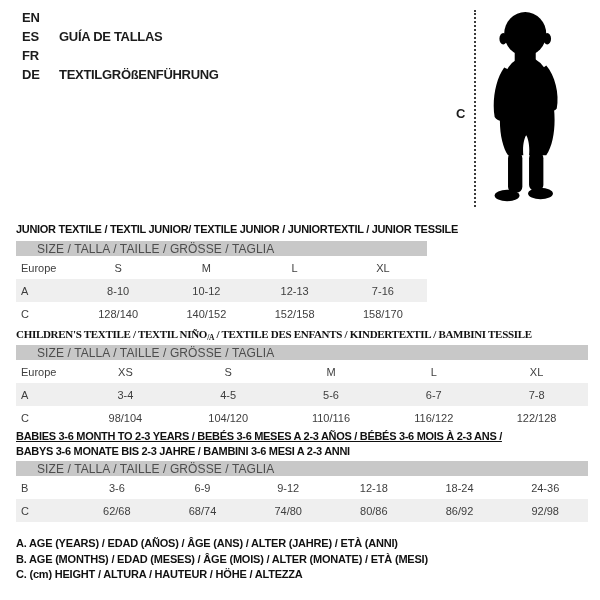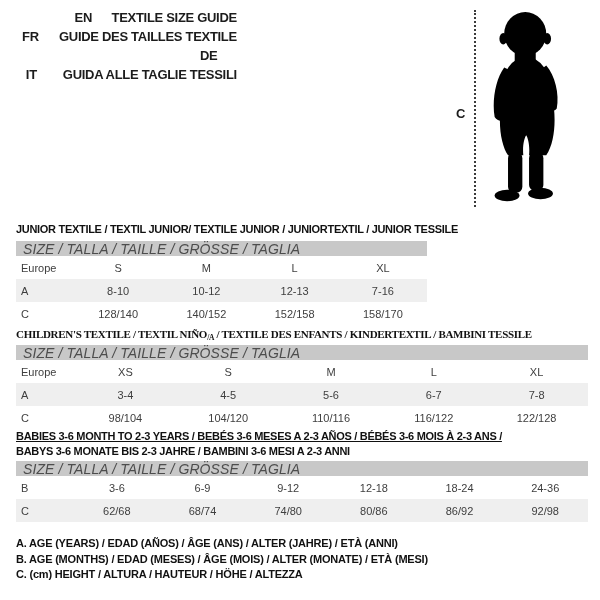--- a/index.html
+++ b/index.html
@@ -3,60 +3,59 @@
 <meta charset="utf-8">
 <style>
   html,body{margin:0;padding:0;}
   body{
     width:600px;height:600px;position:relative;background:#ffffff;
     font-family:"Liberation Sans","DejaVu Sans",sans-serif;
     color:#1c1c1c;overflow:hidden;
   }
   
   .lang-block{position:absolute;left:22px;top:8px;}
-  .lang-row{display:flex;height:19px;align-items:center;justify-content:flex-end;}
+  .lang-row{display:flex;height:19px;align-items:center;}
   .lang-code{width:37px;font-size:13px;font-weight:bold;letter-spacing:-0.2px;}
   .lang-title{font-size:13px;font-weight:bold;letter-spacing:-0.3px;white-space:nowrap;}
   
   .height-line{position:absolute;left:474px;top:10px;height:197px;width:0;border-left:2px dotted #3a3a3a;}
   .measure-label{position:absolute;left:456px;top:106px;font-size:13px;font-weight:bold;}
   .baby-svg{position:absolute;left:487px;top:8px;width:86px;height:200px;}
   
   .sec-heading{position:absolute;left:16px;font-size:11px;font-weight:bold;letter-spacing:-0.3px;white-space:nowrap;color:#111;margin-top:7px;}
   .sec-heading .sub{font-size:7.5px;position:relative;top:2px;}
   
   .size-table{position:absolute;left:16px;}
   .size-bar{height:15px;background:#c8c8c8;display:flex;align-items:center;}
-  .size-bar span{font-size:14px;color:#4d4d4d;padding-left:7px;letter-spacing:0.1px;white-space:nowrap;font-style:italic;}
+  .size-bar span{font-size:12px;color:#4d4d4d;padding-left:21px;letter-spacing:0.1px;white-space:nowrap;}
   .trow{display:flex;height:23px;align-items:center;font-size:11px;color:#3e3e3e;}
   .trow.stripe{background:#efefef;}
   .tlabel{width:58px;padding-left:5px;box-sizing:border-box;white-space:nowrap;}
   .tcell{flex:1;text-align:center;white-space:nowrap;}
   
   .legend-block{position:absolute;left:16px;top:536px;}
   .legend-line{font-size:11px;font-weight:bold;letter-spacing:-0.2px;line-height:15.5px;white-space:nowrap;color:#111;}
 </style>
 </head>
 <body>
 
 <div class="lang-block">
   <div class="lang-row">
     <span class="lang-code">EN</span>
-    <span class="lang-title">TEXTILE SIZE GUIDE</span>
+  </div>
+  <div class="lang-row">
+    <span class="lang-code">ES</span>
+    <span class="lang-title">GUÍA DE TALLAS</span>
   </div>
   <div class="lang-row">
     <span class="lang-code">FR</span>
-    <span class="lang-title">GUIDE DES TAILLES TEXTILE</span>
   </div>
   <div class="lang-row">
     <span class="lang-code">DE</span>
-  </div>
-  <div class="lang-row">
-    <span class="lang-code">IT</span>
-    <span class="lang-title">GUIDA ALLE TAGLIE TESSILI</span>
+    <span class="lang-title">TEXTILGRÖßENFÜHRUNG</span>
   </div>
 </div>
 
 <div class="height-line"></div>
 <div class="measure-label">C</div>
 <svg class="baby-svg" viewBox="0 0 90 205" xmlns="http://www.w3.org/2000/svg">
   <g fill="#000000">
     <ellipse cx="40" cy="25" rx="22" ry="23"></ellipse>
     <ellipse cx="17" cy="30" rx="4" ry="6"></ellipse>
     <ellipse cx="63" cy="30" rx="4" ry="6"></ellipse>

